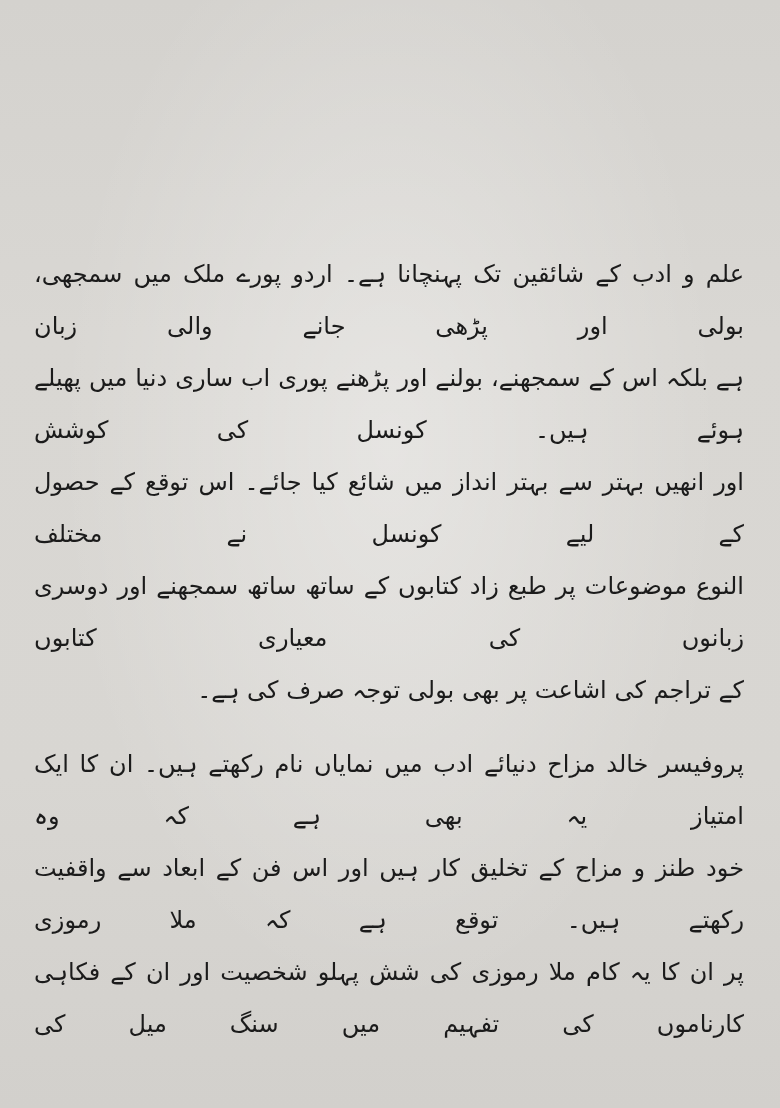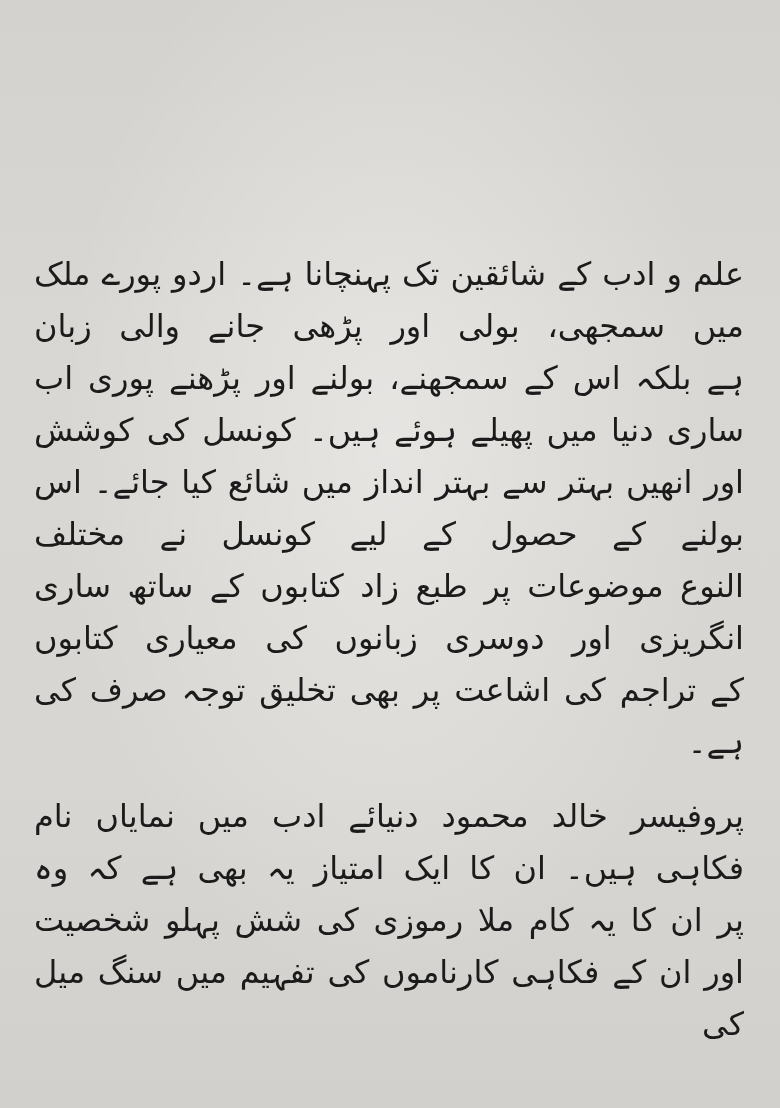--- a/index.html
+++ b/index.html
@@ -28,45 +28,46 @@
     right:36px;
     left:34px;
     direction:rtl;
     font-family:"DejaVu Sans", sans-serif;
     color:var(--ink);
   }
   .para{
     margin:0 0 22px 0;
   }
   .line{
-    font-size:32px;
+    font-size:24px;
     line-height:52px;
     text-align:justify;
     text-align-last:justify;
     white-space:normal;
     letter-spacing:0.2px;
   }
   .line.last{
     text-align-last:right;
   }
 </style>
 </head>
 <body>
 
 <div class="page">
   <div class="text-block">
 
     <div class="para">
       <div class="line">علم و ادب کے شائقین تک پہنچانا ہے۔ اردو پورے ملک میں سمجھی، بولی اور پڑھی جانے والی زبان</div>
       <div class="line">ہے بلکہ اس کے سمجھنے، بولنے اور پڑھنے پوری اب ساری دنیا میں پھیلے ہوئے ہیں۔ کونسل کی کوشش</div>
-      <div class="line">اور انھیں بہتر سے بہتر انداز میں شائع کیا جائے۔ اس بولنے کے حصول کے لیے کونسل نے مختلف</div>
-      <div class="line">النوع موضوعات پر طبع زاد کتابوں کے ساتھ ساری انگریزی اور دوسری زبانوں کی معیاری کتابوں</div>
-      <div class="line last">کے تراجم کی اشاعت پر بھی تخلیق توجہ صرف کی ہے۔</div>
+      <div class="line">اور انھیں بہتر سے بہتر انداز میں شائع کیا جائے۔ اس توقع کے حصول کے لیے کونسل نے مختلف</div>
+      <div class="line">النوع موضوعات پر طبع زاد کتابوں کے ساتھ ساتھ سمجھنے اور دوسری زبانوں کی معیاری کتابوں</div>
+      <div class="line last">کے تراجم کی اشاعت پر بھی بولی توجہ صرف کی ہے۔</div>
     </div>
 
     <div class="para">
-      <div class="line">پروفیسر خالد محمود دنیائے ادب میں نمایاں نام فکاہی ہیں۔ ان کا ایک امتیاز یہ بھی ہے کہ وہ</div>
+      <div class="line">پروفیسر خالد مزاح دنیائے ادب میں نمایاں نام رکھتے ہیں۔ ان کا ایک امتیاز یہ بھی ہے کہ وہ</div>
+      <div class="line">خود طنز و مزاح کے تخلیق کار ہیں اور اس فن کے ابعاد سے واقفیت رکھتے ہیں۔ توقع ہے کہ ملا رموزی</div>
       <div class="line">پر ان کا یہ کام ملا رموزی کی شش پہلو شخصیت اور ان کے فکاہی کارناموں کی تفہیم میں سنگ میل کی</div>
 
     </div>
 
   </div>
 </div>
 
 </body></html>

